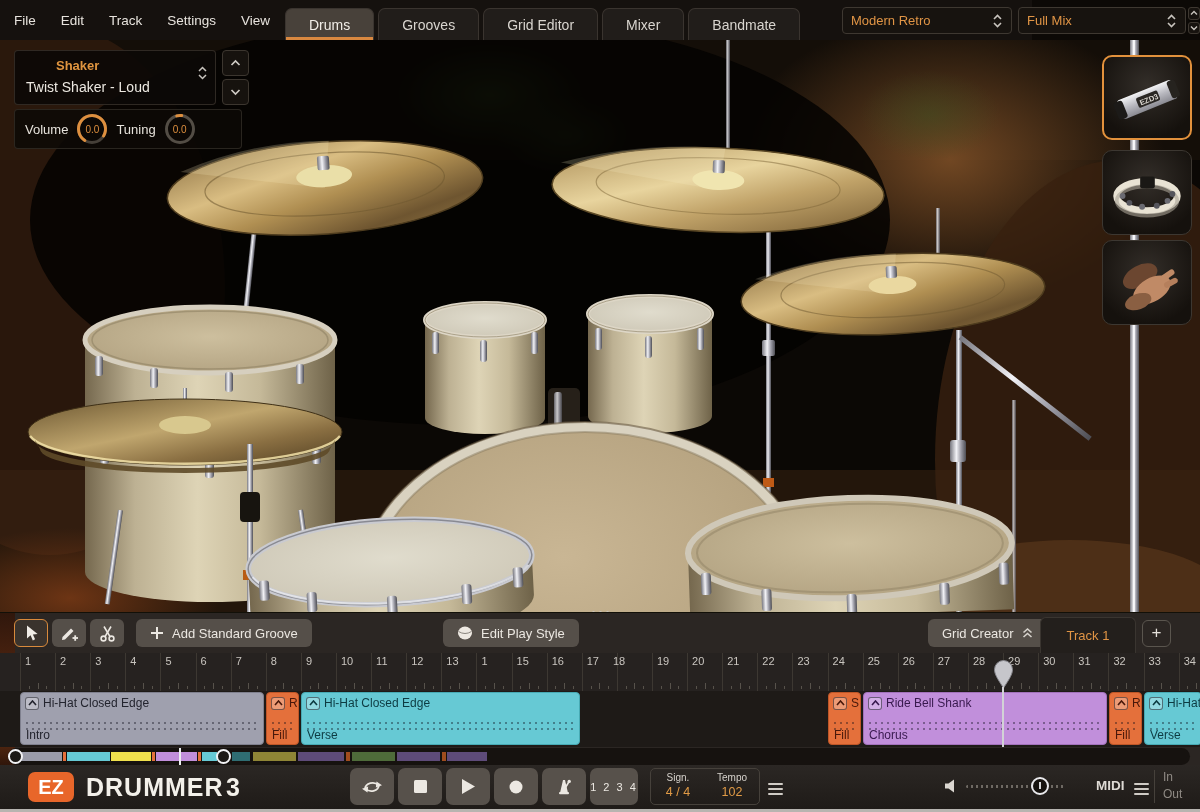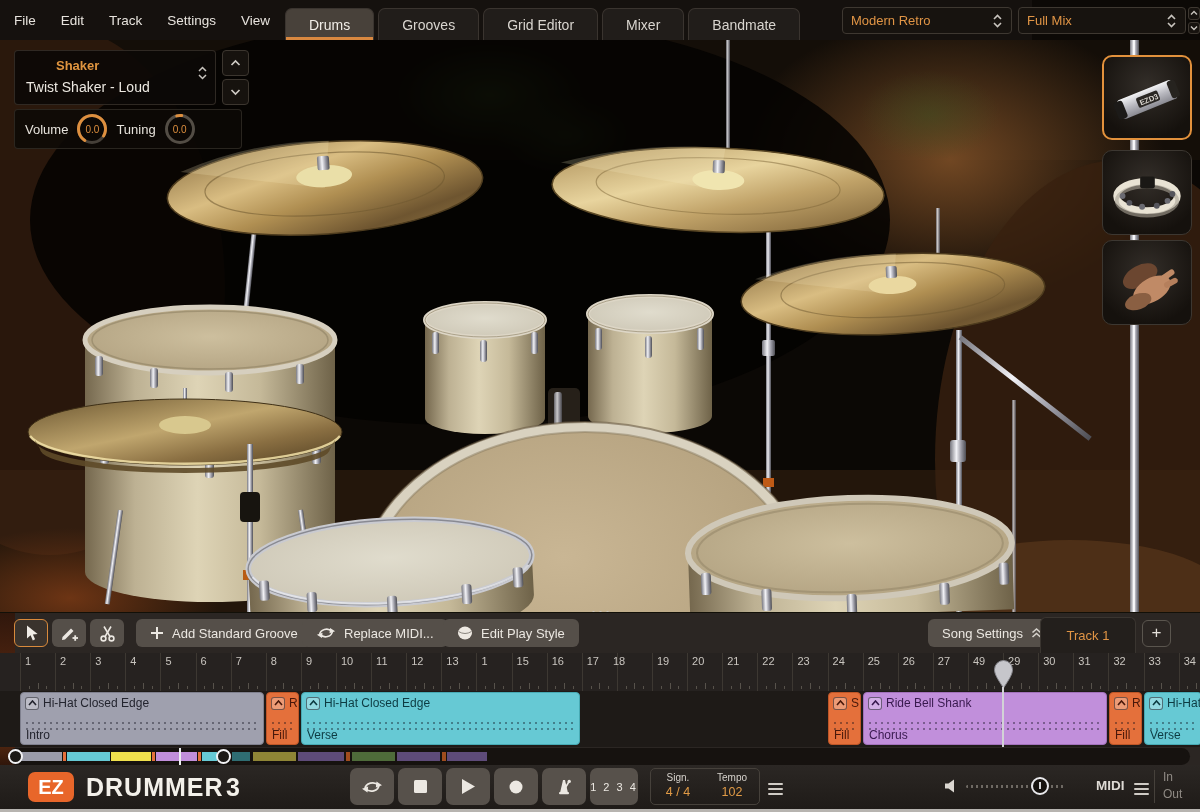--- a/index.html
+++ b/index.html
@@ -497,38 +497,29 @@
         <line x1="12" y1="12.6" x2="6" y2="2.5" stroke="#ece8e2" stroke-width="1.6"></line>
       </svg>
     </button>
     <button class="btn" id="btn-addgroove">
       <svg width="14" height="14" viewBox="0 0 14 14">
         <line x1="7" y1="1" x2="7" y2="13" stroke="#ece8e2" stroke-width="2"></line>
         <line x1="1" y1="7" x2="13" y2="7" stroke="#ece8e2" stroke-width="2"></line>
       </svg>
       <span>Add Standard Groove</span>
     </button>
-    <button class="btn" id="btn-replacemidi">
-      <svg width="20" height="16" viewBox="0 0 22 16">
-        <path d="M4 10 A7.5 6.5 0 0 1 17.5 6.5" stroke="#ece8e2" stroke-width="1.8" fill="none"></path>
-        <path d="M15.5 2.6 L21 6.2 L14.8 8.4 Z" fill="#ece8e2"></path>
-        <path d="M18 6 A7.5 6.5 0 0 1 4.5 9.5" stroke="#ece8e2" stroke-width="1.8" fill="none"></path>
-        <path d="M6.5 13.4 L1 9.8 L7.2 7.6 Z" fill="#ece8e2"></path>
-      </svg>
-      <span>Replace MIDI...</span>
-    </button>
     <button class="btn" id="btn-editplaystyle">
       <svg width="16" height="14" viewBox="0 0 16 14">
         <ellipse cx="8" cy="7" rx="7" ry="6.5" fill="#eee9e2"></ellipse>
         <path d="M1.5 5.5 Q8 9.5 14.5 5.5" stroke="#8a857e" stroke-width="1" fill="none"></path>
       </svg>
       <span>Edit Play Style</span>
     </button>
     <button class="btn" id="btn-songcreator">
-      <span>Song Settings</span>
+      <span>Grid Creator</span>
       <svg width="11" height="12" viewBox="0 0 11 12">
         <path d="M1.5 5.5 L5.5 2 L9.5 5.5" stroke="#d6d2cc" stroke-width="1.6" fill="none"></path>
         <path d="M1.5 10 L5.5 6.5 L9.5 10" stroke="#d6d2cc" stroke-width="1.6" fill="none"></path>
       </svg>
     </button>
     <div class="track-tab">Track 1</div>
     <button class="add-track">+</button>
 
     <div class="ruler" id="ruler">
         <div class="bar-line" style="left: 20px;"></div>
@@ -660,21 +651,21 @@
         <div class="bar-label" style="left: 902.75px;">26</div>
         <div class="tick" style="left: 915.305px; height: 6px; top: 30px;"></div>
         <div class="tick" style="left: 906.528px; height: 3px; top: 33px;"></div>
         <div class="tick" style="left: 924.082px; height: 3px; top: 33px;"></div>
         <div class="bar-line" style="left: 932.86px;"></div>
         <div class="bar-label" style="left: 937.86px;">27</div>
         <div class="tick" style="left: 950.415px; height: 6px; top: 30px;"></div>
         <div class="tick" style="left: 941.638px; height: 3px; top: 33px;"></div>
         <div class="tick" style="left: 959.192px; height: 3px; top: 33px;"></div>
         <div class="bar-line" style="left: 967.97px;"></div>
-        <div class="bar-label" style="left: 972.97px;">49</div>
+        <div class="bar-label" style="left: 972.97px;">28</div>
         <div class="tick" style="left: 985.525px; height: 6px; top: 30px;"></div>
         <div class="tick" style="left: 976.747px; height: 3px; top: 33px;"></div>
         <div class="tick" style="left: 994.303px; height: 3px; top: 33px;"></div>
         <div class="bar-line" style="left: 1003.08px;"></div>
         <div class="bar-label" style="left: 1008.08px;">29</div>
         <div class="tick" style="left: 1020.63px; height: 6px; top: 30px;"></div>
         <div class="tick" style="left: 1011.86px; height: 3px; top: 33px;"></div>
         <div class="tick" style="left: 1029.41px; height: 3px; top: 33px;"></div>
         <div class="bar-line" style="left: 1038.19px;"></div>
         <div class="bar-label" style="left: 1043.19px;">30</div>

